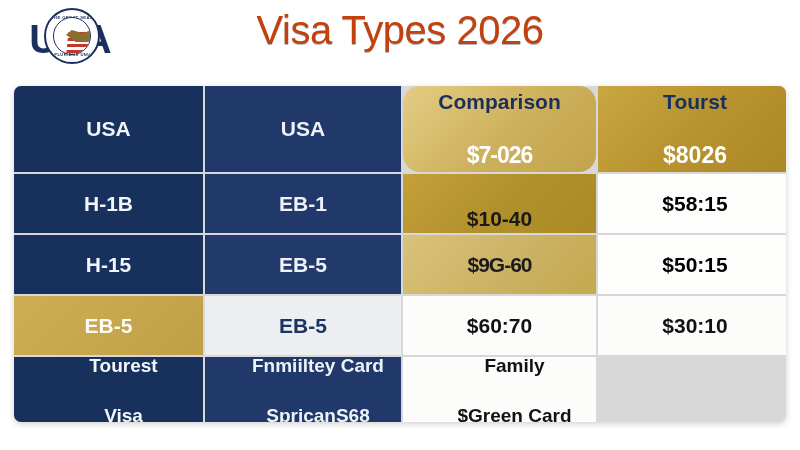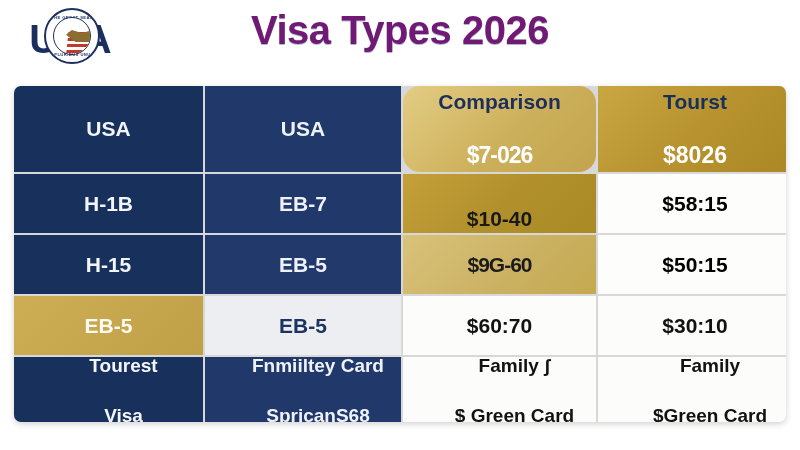--- a/index.html
+++ b/index.html
@@ -56,21 +56,21 @@
   .logo-seal .arc-top, .logo-seal .arc-bot {
     position: absolute; left: 0; width: 100%;
     font-size: 4.2px; letter-spacing: .4px; color: #1b2f5e;
     text-align: center; font-weight: 700;
   }
   .logo-seal .arc-top { top: 5px; }
   .logo-seal .arc-bot { bottom: 5px; }
   .title {
     position: absolute; left: 0; top: 8px; width: 800px;
     text-align: center;
-    font-size: 40px; font-weight: 700; color: #701a75;
+    font-size: 40px; font-weight: 400; color: #c2410c;
     letter-spacing: -0.5px;
     text-shadow: 0 1px 0 rgba(27,47,94,.35);
   }
 
   
   .table {
     position: absolute; left: 14px; top: 86px;
     width: 772px; height: 336px;
     display: grid;
     grid-template-columns: 189px 196px 193px 194px;
@@ -147,21 +147,21 @@
     </div>
     <div class="cell gold">
       <span class="hdr-top">Tourst</span>
       <span class="l2 hdr-sub white-txt">$8026</span>
     </div>
 
     <div class="cell navy-dark">
       <span>H-1B</span>
     </div>
     <div class="cell navy">
-      <span>EB-7</span>
+      <span>EB-1</span>
     </div>
     <div class="cell gold-d">
       <span>$10-40</span>
     </div>
     <div class="cell white">
       <span>$58:15</span>
     </div>
 
     <div class="cell navy-dark">
       <span>H-15</span>
@@ -191,22 +191,18 @@
 
     <div class="cell navy-dark two-line">
       <span>Tourest</span>
       <span class="l2">Visa</span>
     </div>
     <div class="cell navy two-line">
       <span>Fnmiiltey Card</span>
       <span class="l2">SpricanS68</span>
     </div>
     <div class="cell white-soft two-line">
-      <span>Family ʃ</span>
-      <span class="l2">$ Green Card</span>
-    </div>
-    <div class="cell white-soft two-line">
       <span>Family</span>
       <span class="l2">$Green Card</span>
     </div>
 
   </div>
 </div>
 
 </body></html>

